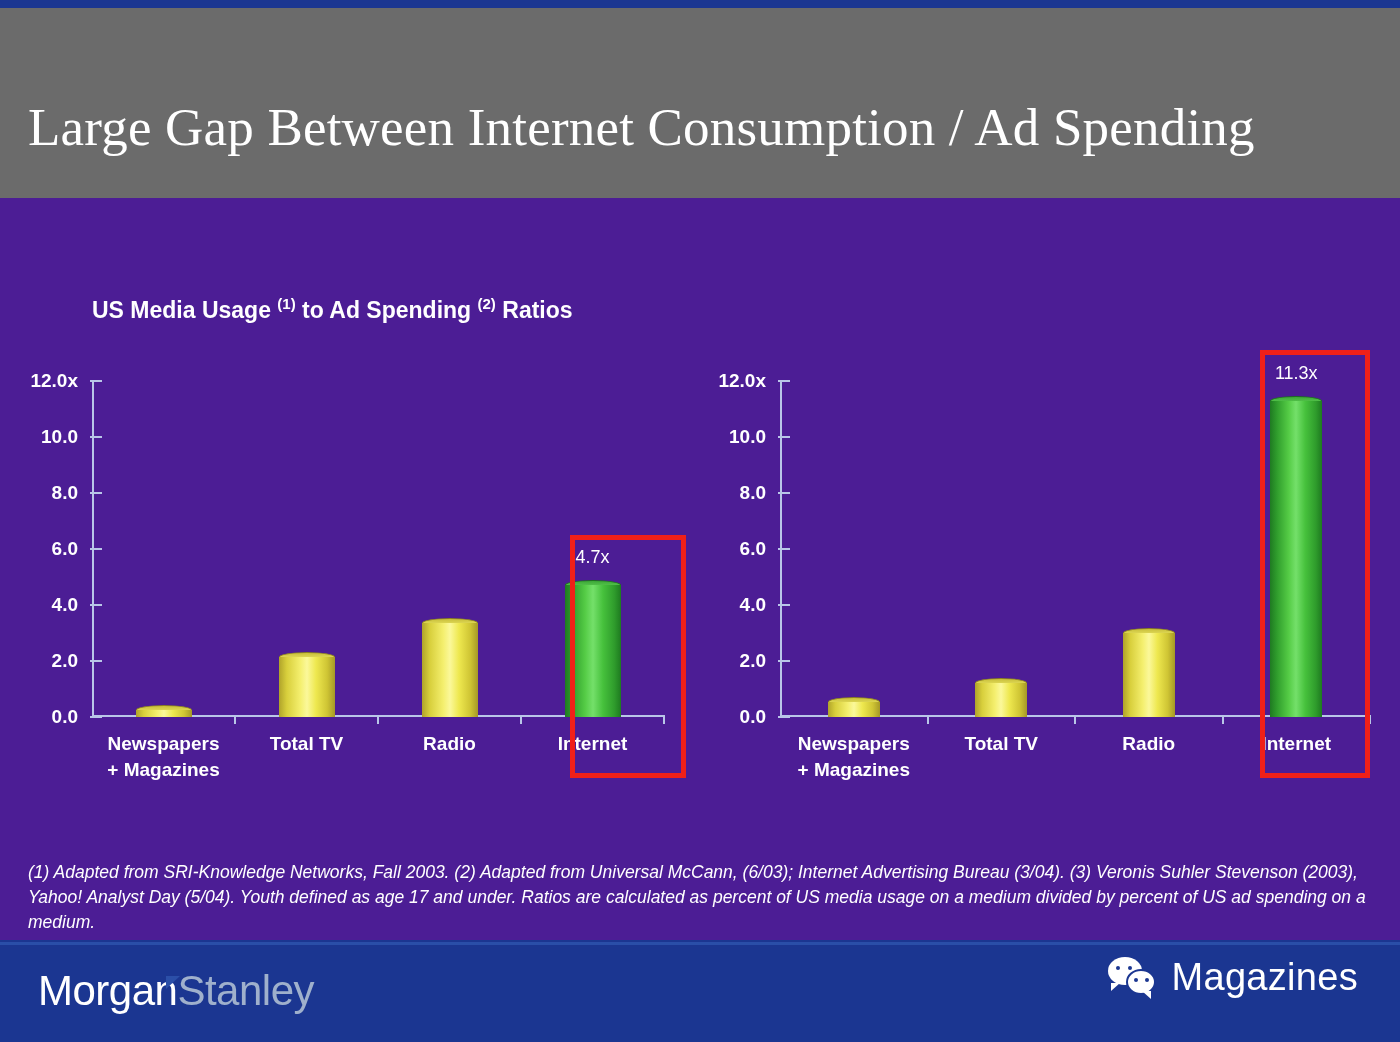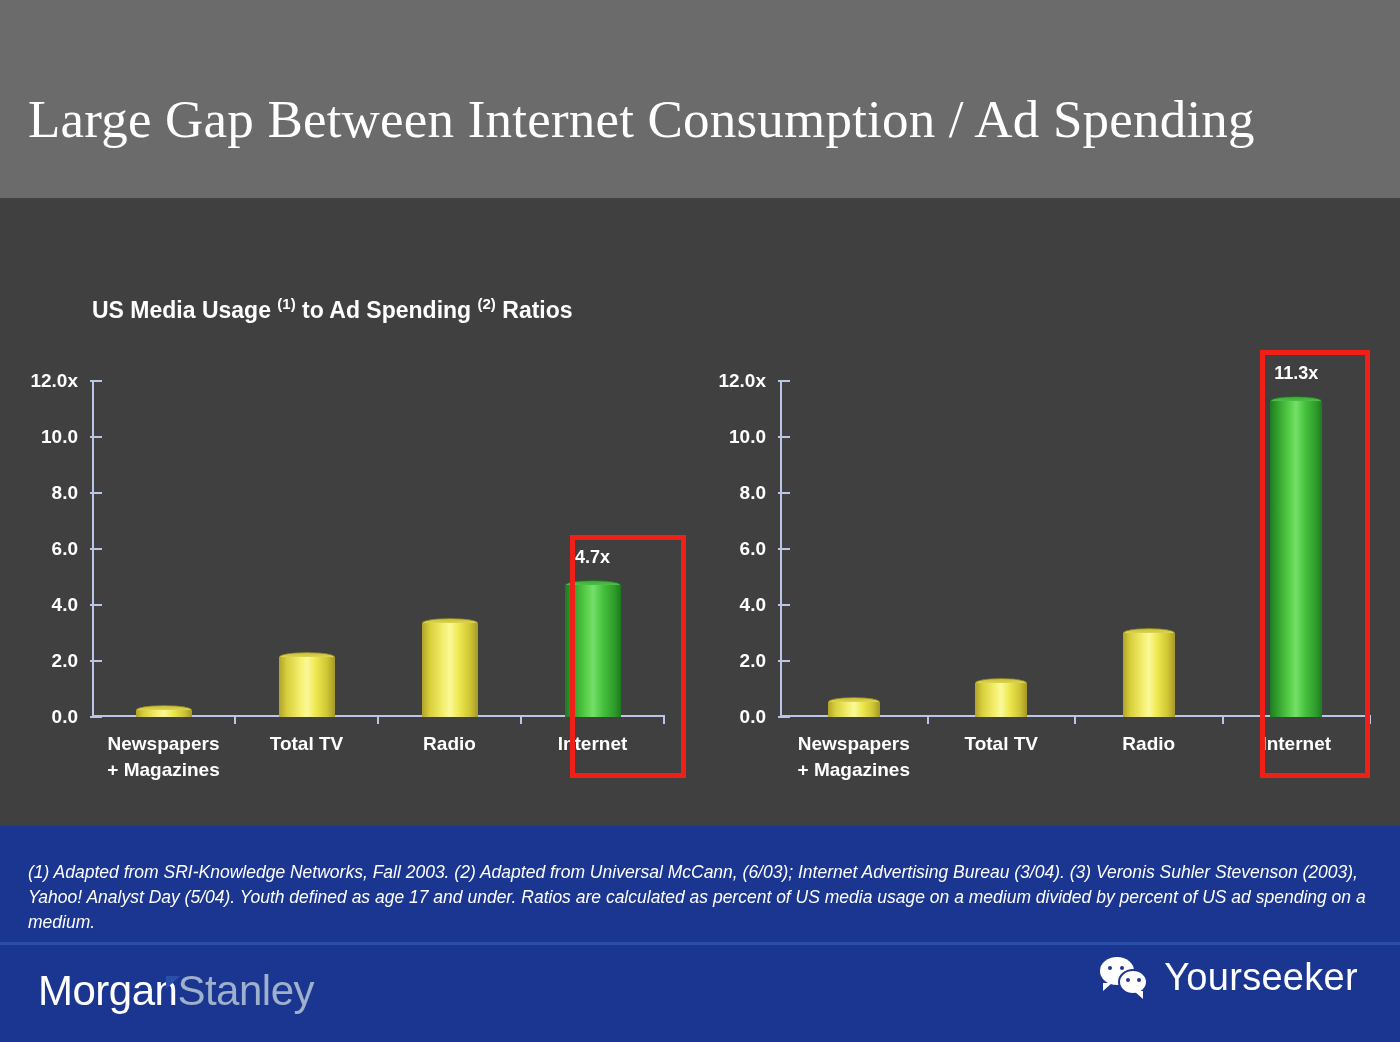--- a/index.html
+++ b/index.html
@@ -6,35 +6,35 @@
   html, body {
     width: 1400px; height: 1042px;
     background: #1a3a94;
     font-family: "Liberation Sans", sans-serif;
     overflow: hidden;
   }
   .slide { position: relative; width: 1400px; height: 1042px; background: #1b3691; }
 
   
   .header {
-    position: absolute; left: 0; top: 0; width: 1400px; height: 198px;
+    position: absolute; left: 0; top: 8px; width: 1400px; height: 198px;
     background: #6b6b6b;
   }
   .header-title {
     position: absolute; left: 28px; top: 88px;
     font-family: "Liberation Serif", serif;
     font-size: 53px; line-height: 62px;
     color: #ffffff; letter-spacing: 0.2px;
     white-space: nowrap;
   }
 
   
   .body-area {
-    position: absolute; left: 0; top: 198px; width: 1400px; height: 628px;
-    background: #404040;
+    position: absolute; left: 0; top: 198px; width: 1400px; height: 742px;
+    background: #4c1d95;
   }
 
   
   .chart-panel { position: absolute; top: 0; width: 700px; height: 620px; }
   .chart-left  { left: 0; }
   .chart-right { left: 700px; }
 
   .chart-title {
     position: absolute; top: 88px; left: 40px; width: 620px;
     text-align: center;
@@ -103,21 +103,21 @@
     background: linear-gradient(to bottom, #c9c03a, #efe96a);
     border: 1px solid #8c8220;
   }
   .bar.green .cap {
     background: linear-gradient(to bottom, #3da838, #63d457);
     border: 1px solid #1d6e1f;
   }
 
   .bar-value {
     position: absolute;
-    font-size: 18px; font-weight: bold; color: #ffffff;
+    font-size: 18px; font-weight: normal; color: #ffffff;
     white-space: nowrap; text-align: center;
     transform: translateX(-50%);
   }
 
   .cat-label {
     position: absolute;
     font-size: 19px; font-weight: bold; color: #ffffff;
     text-align: center; line-height: 26px;
     transform: translateX(-50%);
     white-space: nowrap;
@@ -320,18 +320,18 @@
       </div>
       <div class="brand">
         <span class="wechat">
           <span class="b1"></span>
           <span class="b2"></span>
           <span class="d" style="left:8px;  top:9px;"></span>
           <span class="d" style="left:20px; top:9px;"></span>
           <span class="d" style="left:26px; top:21px;"></span>
           <span class="d" style="left:37px; top:21px;"></span>
         </span>
-        <span class="brand-name">Yourseeker</span>
+        <span class="brand-name">Magazines</span>
       </div>
     </div>
 
   </div>
 </div>
 
 </body></html>

